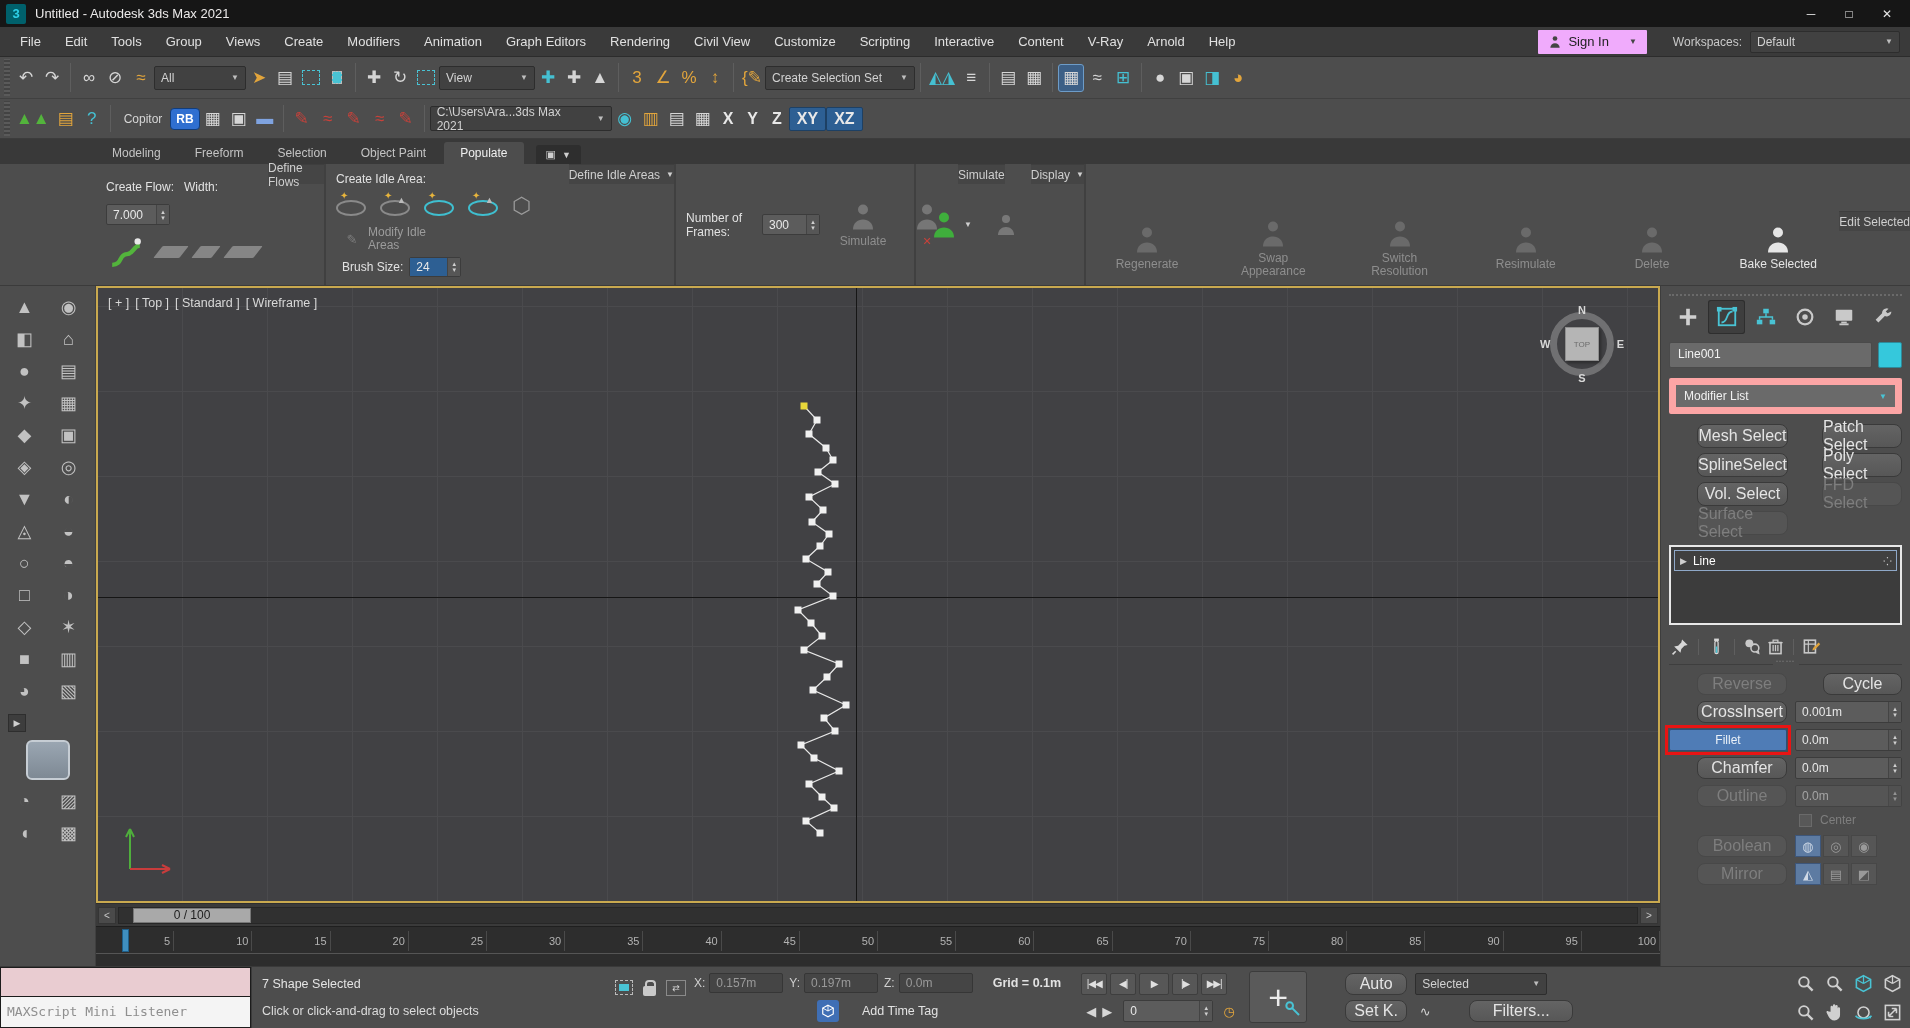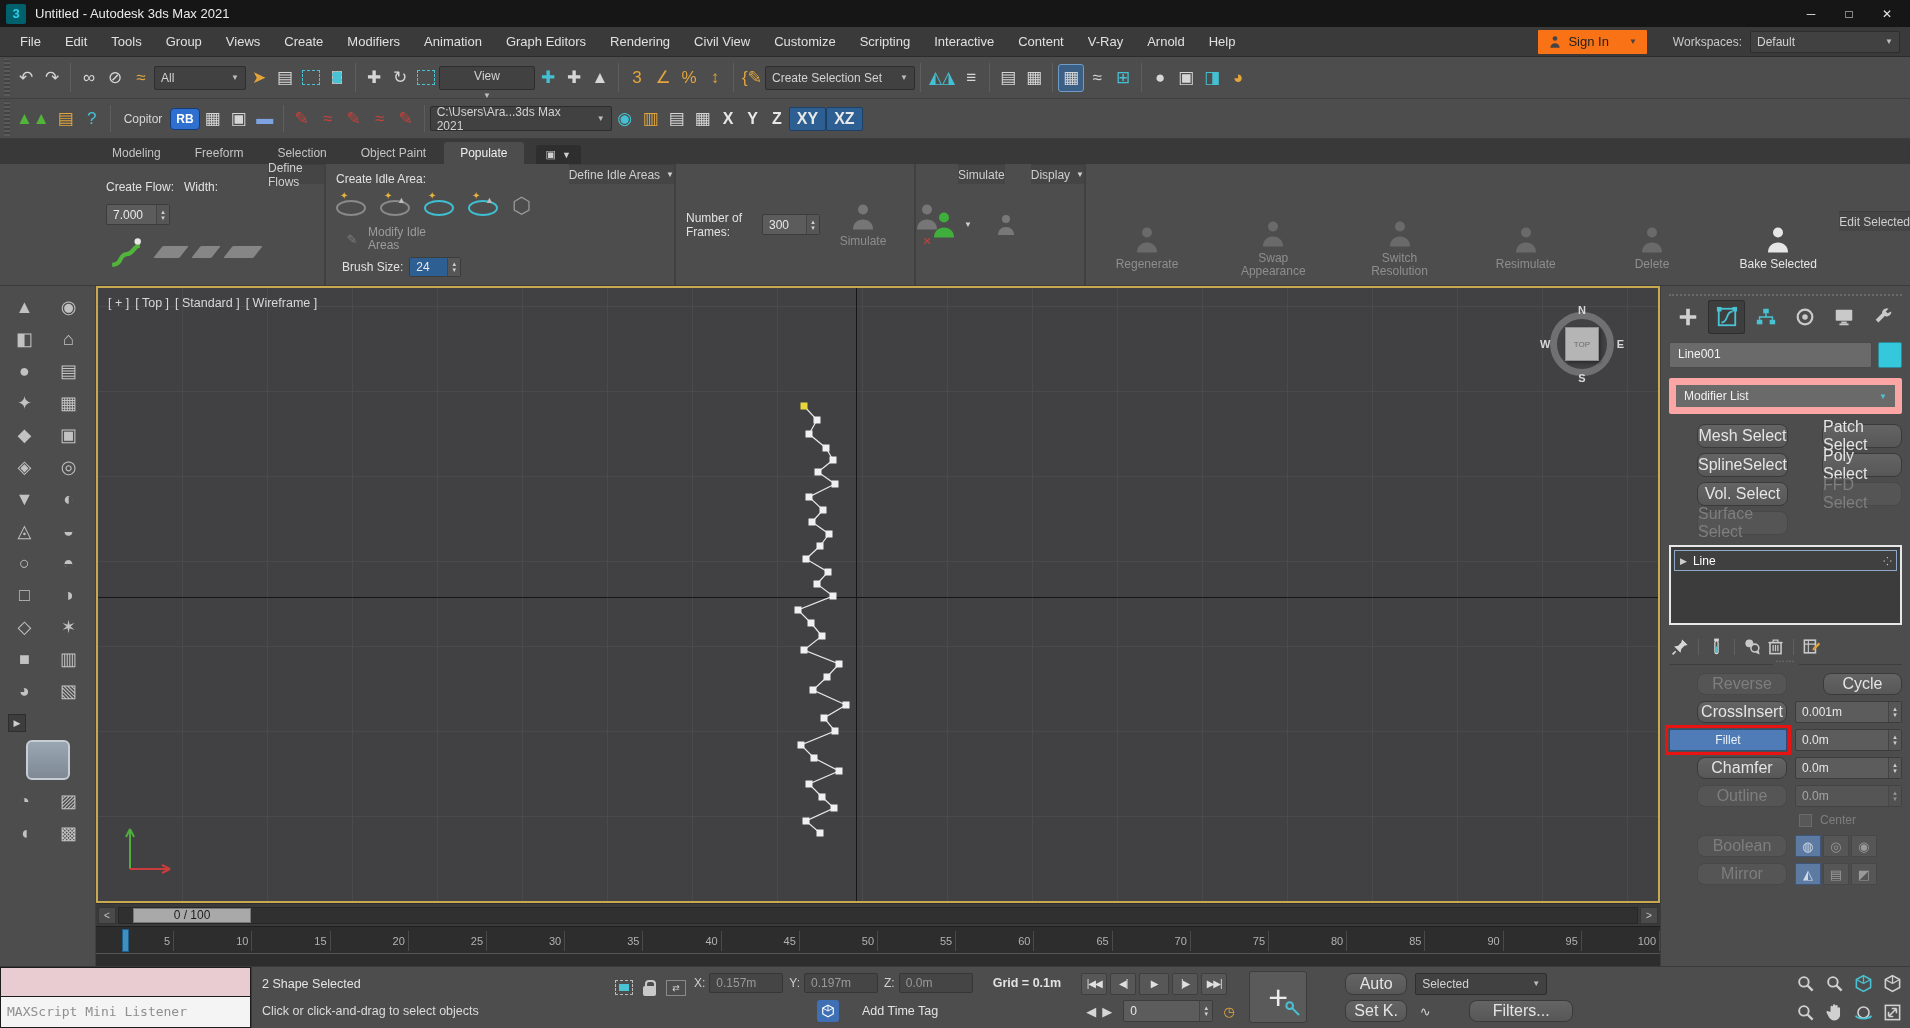--- a/index.html
+++ b/index.html
@@ -33,21 +33,21 @@
           font-size:13px; display:flex; align-items:center; justify-content:center; margin-right:9px; }
   .titlebar .title { font-size:13px; color:#eceaea; }
   .wincontrols { margin-left:auto; display:flex; gap:4px; }
   .winbtn { width:34px; height:21px; display:flex; align-items:center; justify-content:center;
             color:#e6e6e6; font-size:12px; }
 
   
   .menubar { height:30px; background:#3a3a3a; border-bottom:1px solid #2c2c2c; display:flex; align-items:center;
              padding-left:8px; flex:0 0 auto; }
   .menu-item { padding:4px 12px; font-size:13px; color:#e0e0e0; }
-  .signin { margin-left:auto; background:#f97316; color:#222; height:24px; display:flex; align-items:center;
+  .signin { margin-left:auto; background:#f0abfc; color:#222; height:24px; display:flex; align-items:center;
             gap:6px; padding:0 10px; font-size:13px; border-radius:1px; }
   .signin svg { width:14px; height:14px; }
   .signin .chev { font-size:8px; color:#444; margin-left:14px; }
   .workspaces { display:flex; align-items:center; gap:8px; margin:0 10px 0 26px; font-size:12px; color:#c9c9c9; }
   .ws-dd { width:150px; height:22px; }
 
   
   .toolbar { background:#4d4d4d; display:flex; align-items:center; padding:2px 4px; flex:0 0 auto; }
   .t1 { height:42px; border-bottom:1px solid #404040; }
   .t2 { height:40px; border-bottom:1px solid #3c3c3c; }
@@ -382,21 +382,21 @@
       </span>
     <span class="ic">
         <span class="boxdash fill"></span>
       </span>
     <div class="sep"></div>
     <span class="ic">✚</span>
     <span class="ic">↻</span>
     <span class="ic teal">
         <span class="boxdash"></span>
       </span>
-    <div class="dd" style="width:96px;height:24px;flex-direction:column;">
+    <div class="dd" style="width:96px;height:24px;">
       <span>View</span>
       <span class="chev">▼</span>
     </div>
     <span class="ic teal">✚</span>
     <span class="ic">✚</span>
     <span class="ic">▲</span>
     <div class="sep"></div>
     <span class="ic gold">3</span>
     <span class="ic gold">∠</span>
     <span class="ic gold">%</span>
@@ -935,21 +935,21 @@
     </div>
   </div>
 
   <div class="statusbar">
     <div class="listener">
       <div class="pink"></div>
       <div class="white">MAXScript Mini Listener</div>
     </div>
 
     <div class="prompts">
-      <div class="l1">2 Shape Selected</div>
+      <div class="l1">7 Shape Selected</div>
       <div class="l2">Click or click-and-drag to select objects</div>
     </div>
 
     <div class="sb-col" style="width:108px;">
       <div class="sb-row" style="justify-content:flex-end; gap:10px;">
         <span class="boxdash" style="border-color:#bbb; position:relative;">
             <span style="position:absolute;inset:3px;background:#49c3d4;"></span>
           </span>
         <span class="padlock"></span>
         <span class="ic small" style="border:1px solid #8a8a8a;width:18px;height:16px;font-size:9px;">⇄</span>

